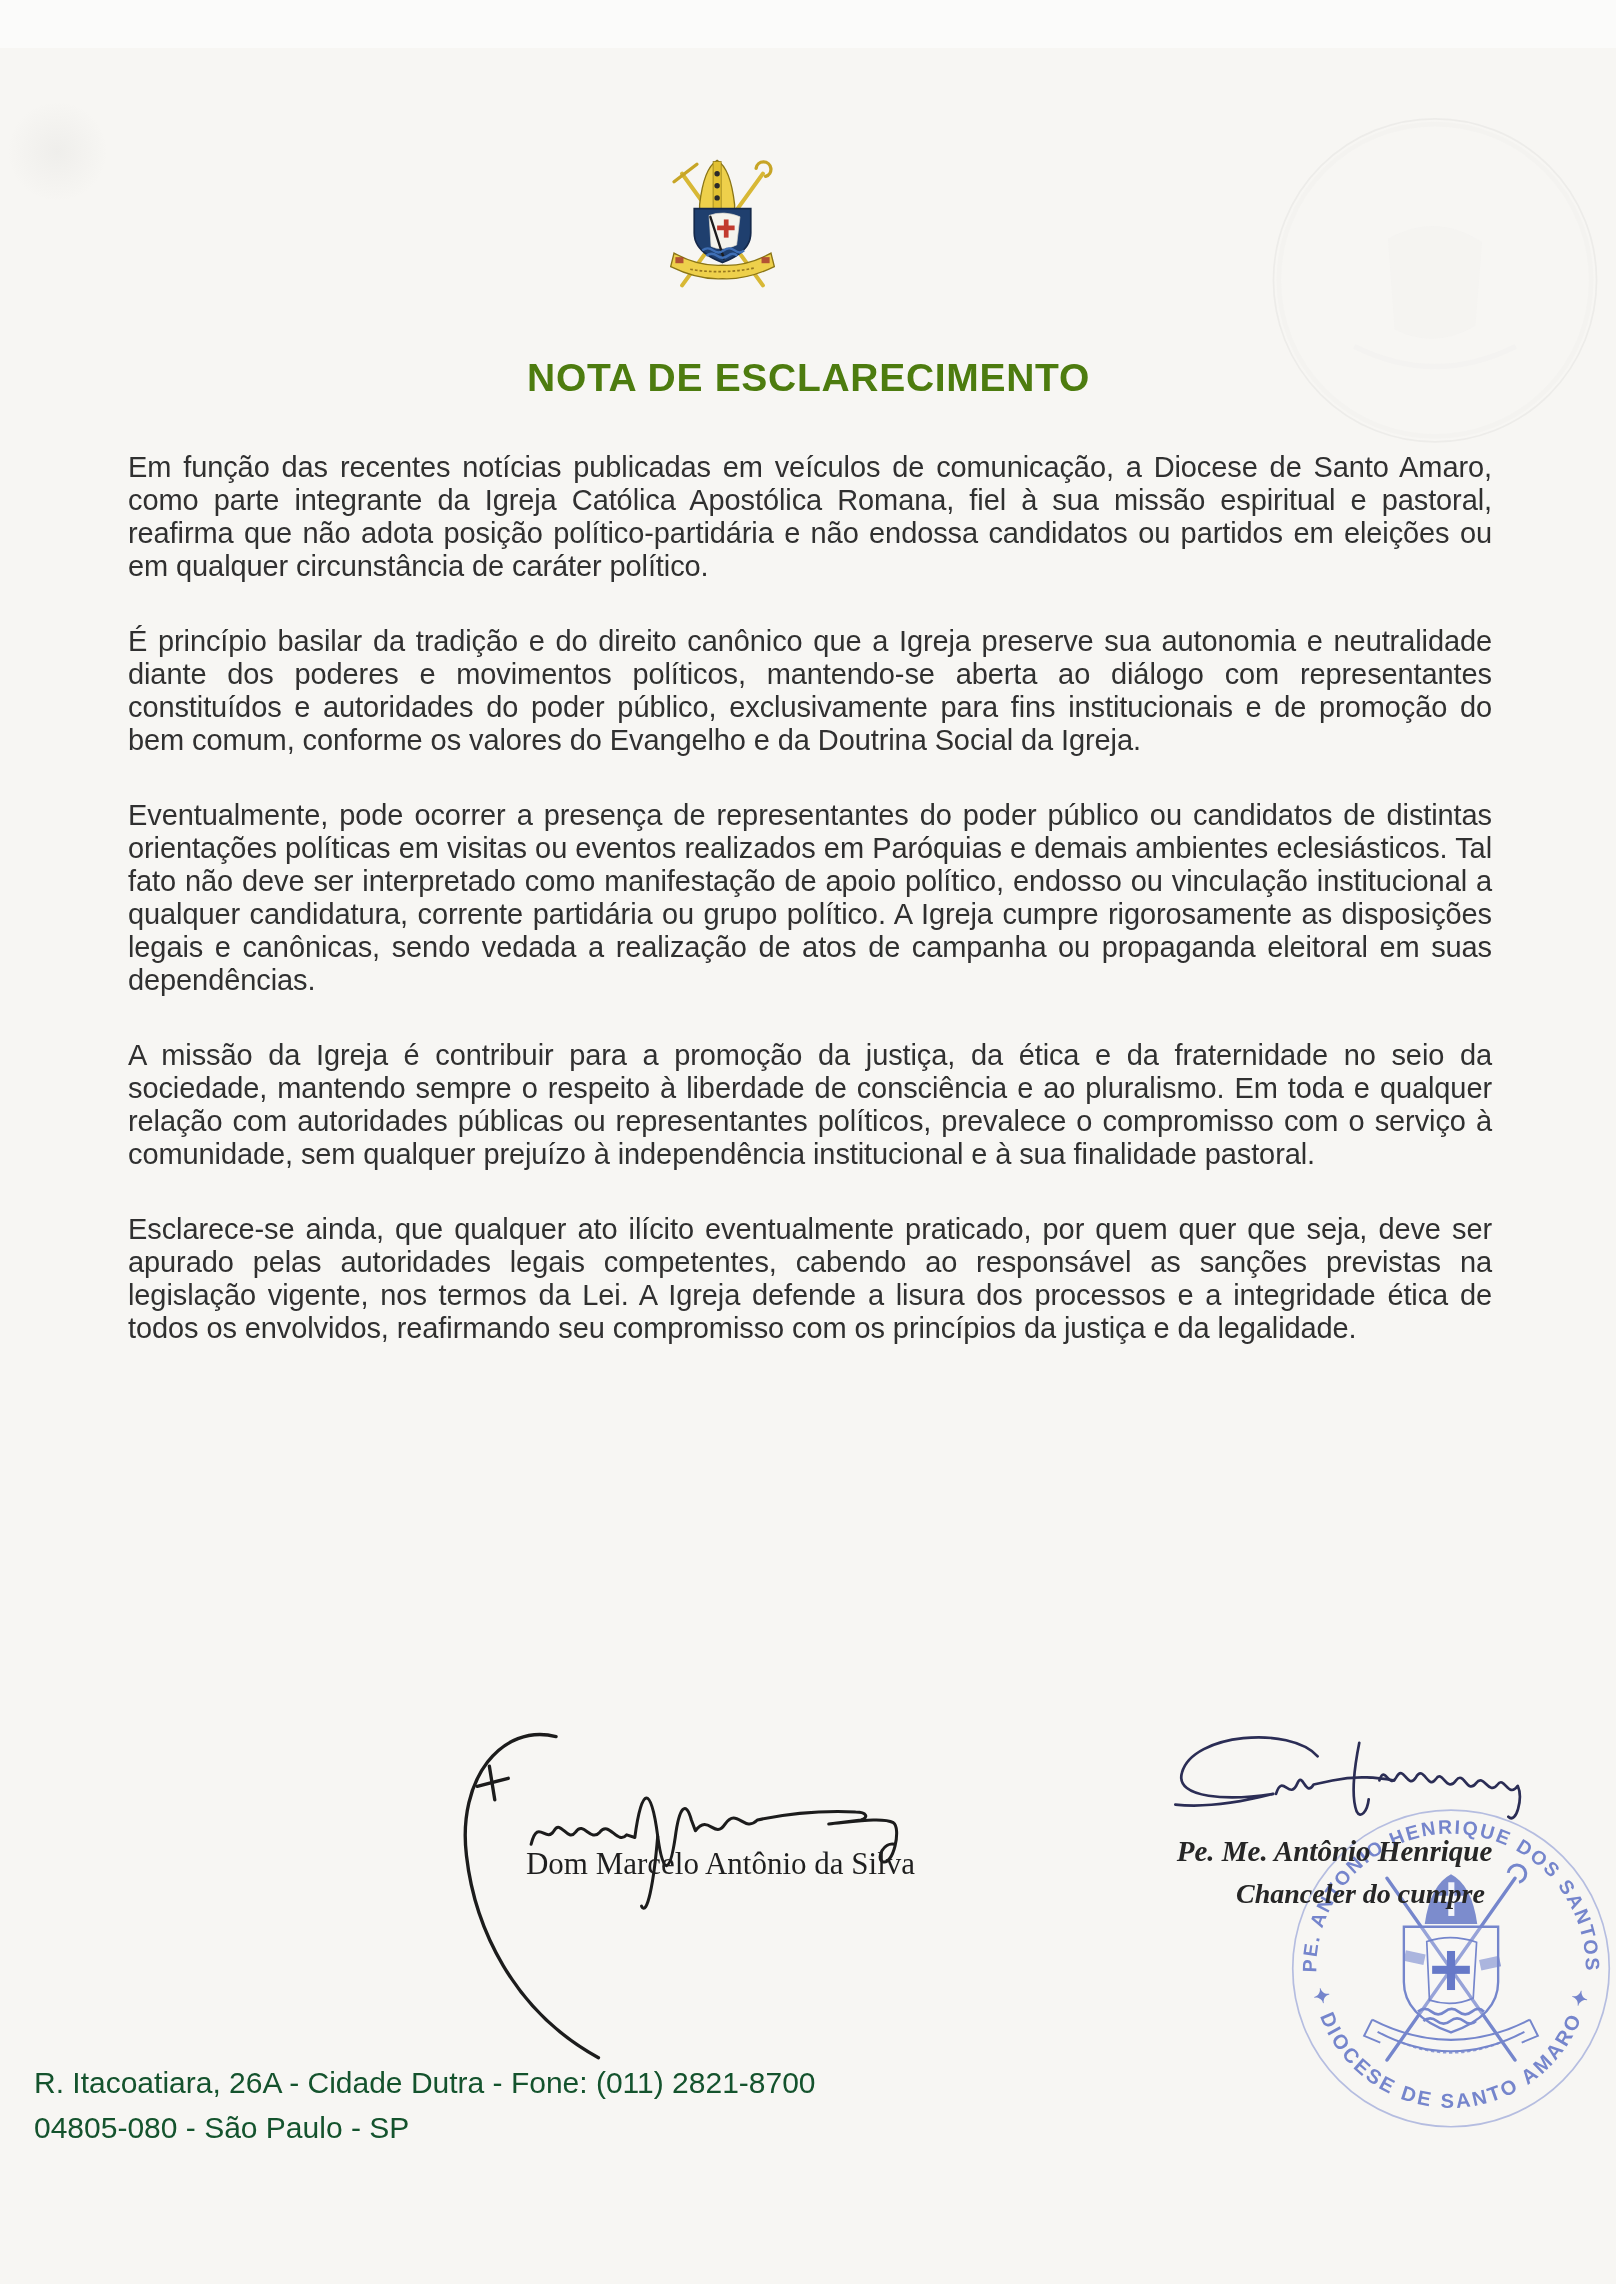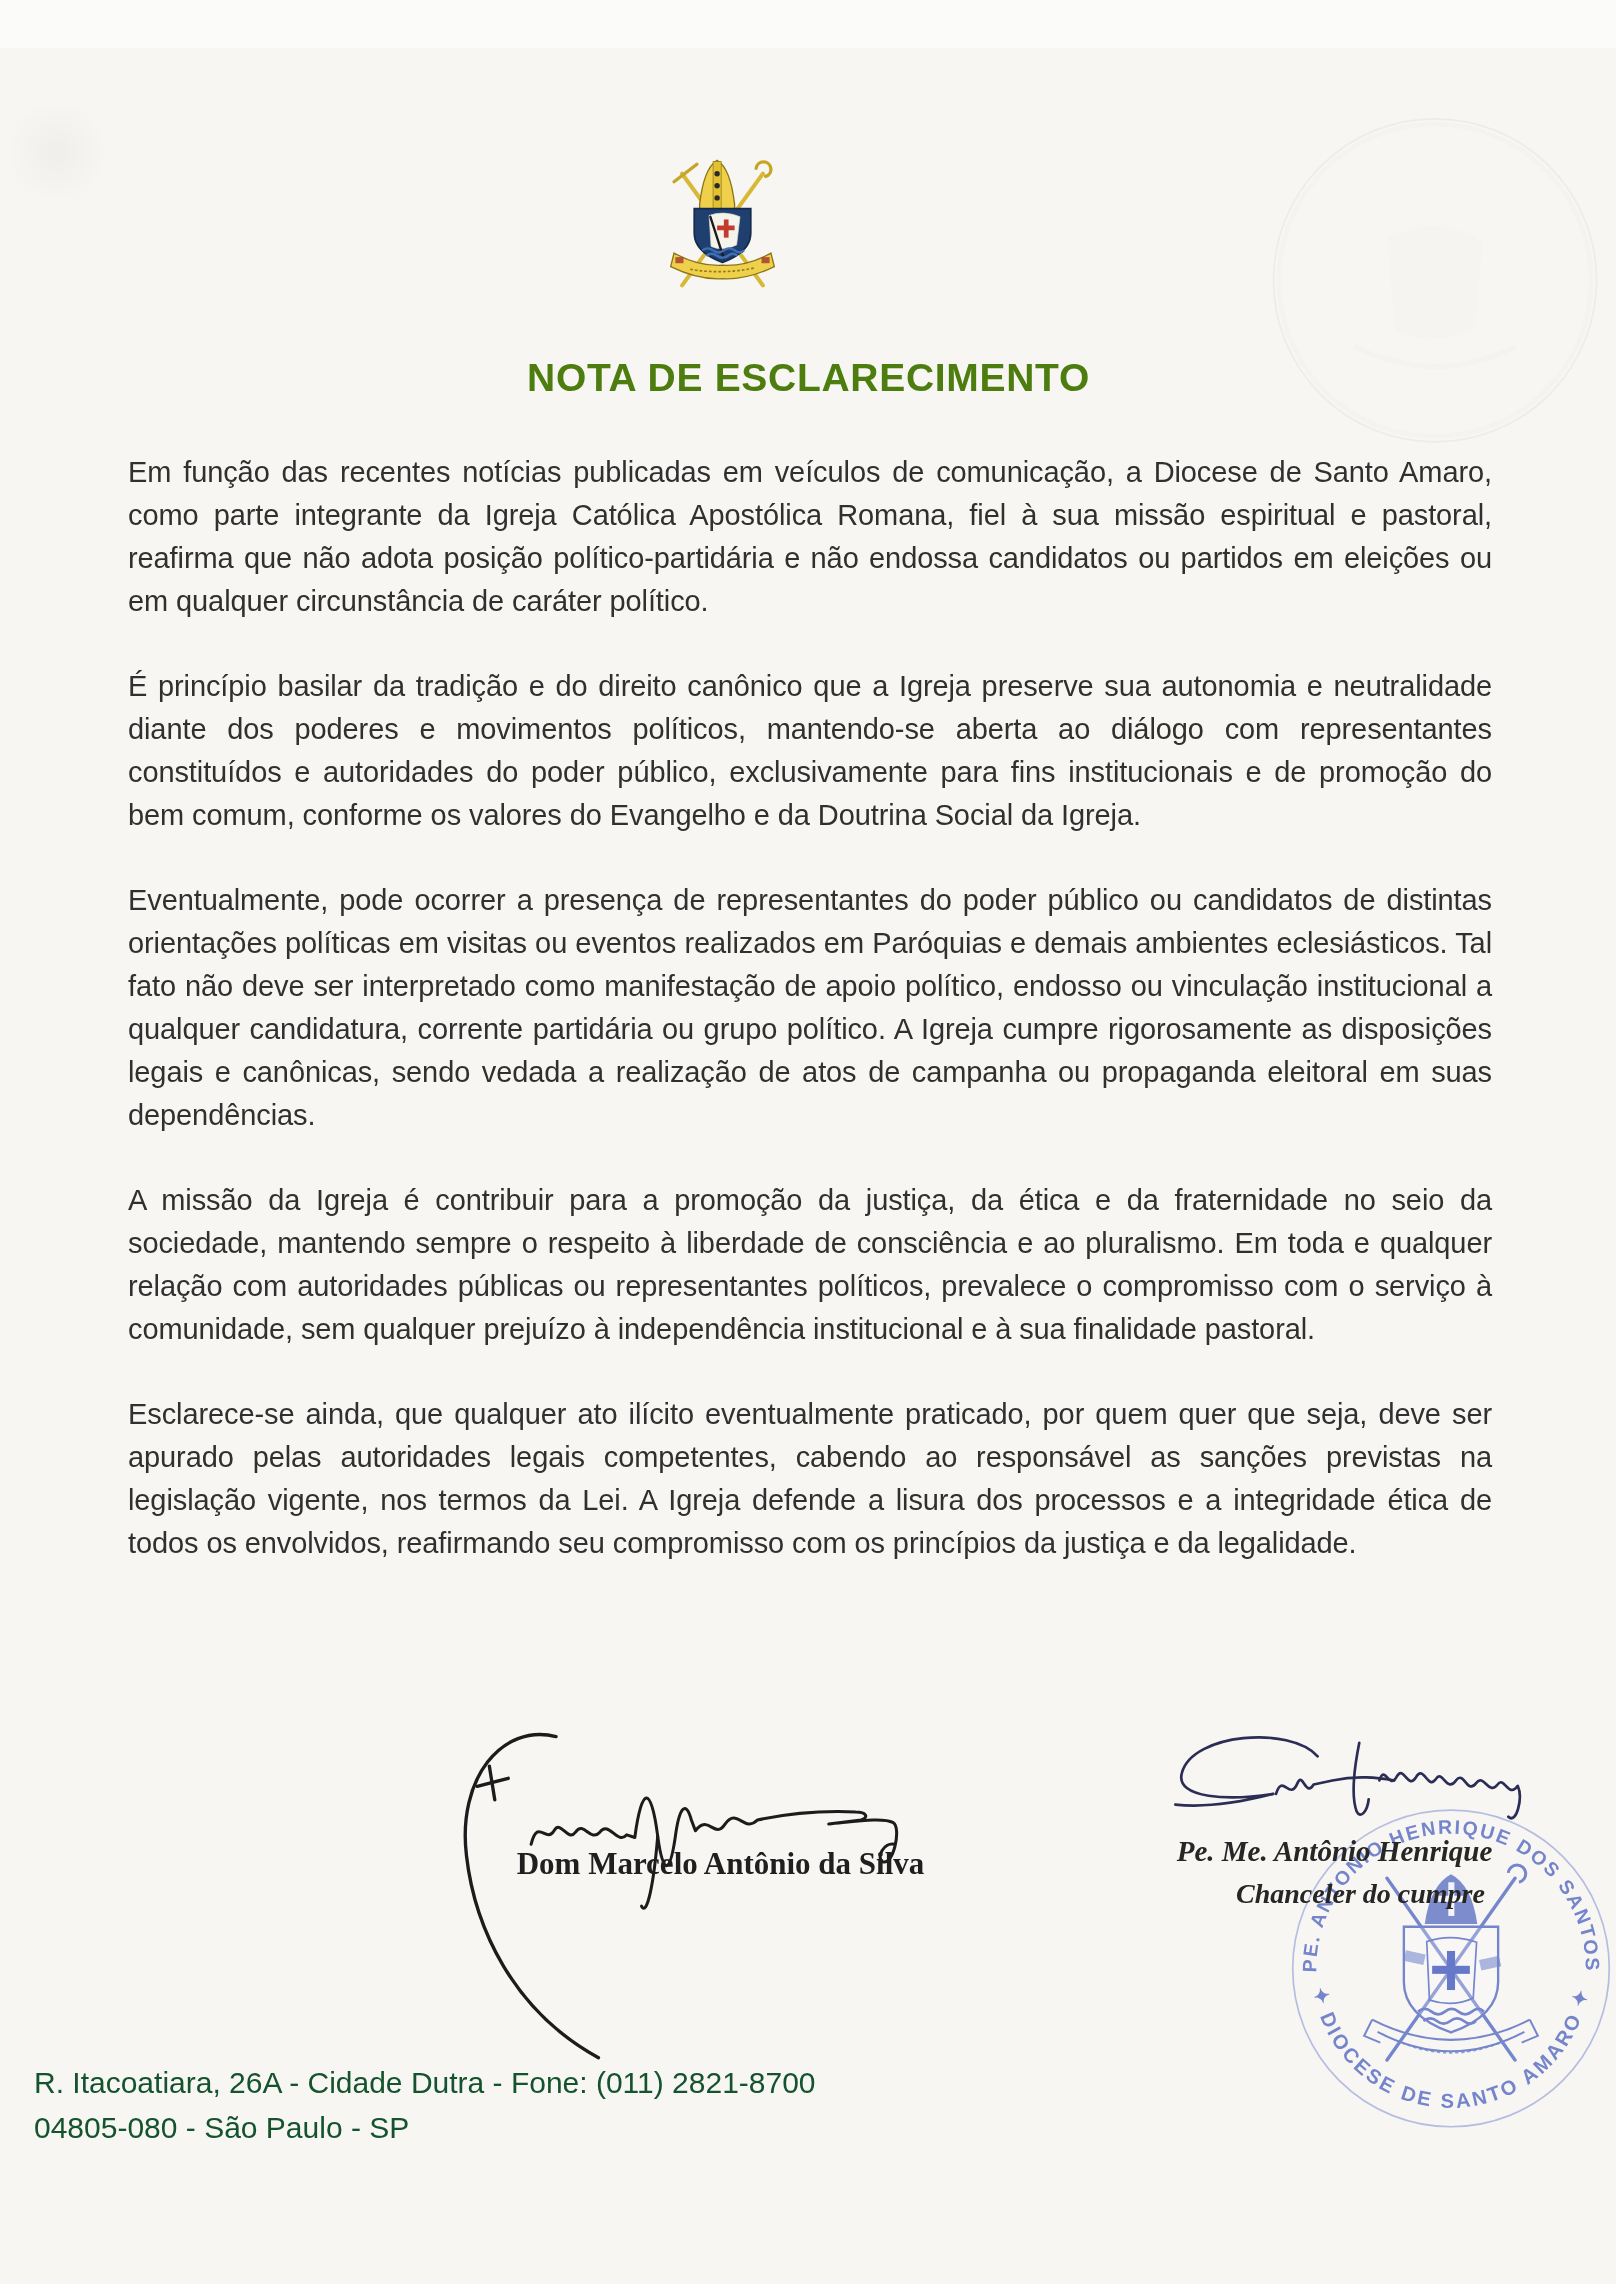--- a/index.html
+++ b/index.html
@@ -26,31 +26,31 @@
   .watermark{position:absolute;left:1260px;top:104px;width:350px;height:350px;opacity:.5;}
   
   .doc-title{
     position:absolute;left:0;top:356px;width:1617px;
     text-align:center;font-size:39px;font-weight:bold;color:#4d7c0f;
     letter-spacing:0.7px;
   }
   
   .body-text{
     position:absolute;left:128px;top:451px;width:1364px;
-    font-size:29px;line-height:43px;letter-spacing:-0.1px;
+    font-size:29px;line-height:33px;letter-spacing:-0.1px;
     text-align:justify;color:#303030;
   }
   .body-text p{margin:0 0 42px 0;}
   
   .sig-svg{position:absolute;}
   .sig-name,.sig-role{
     position:absolute;text-align:center;
     font-family:"Liberation Serif",serif;color:#1f1f1f;
   }
-  .sig-left-name{left:424px;top:1846px;width:593px;font-size:31px;font-weight:bold;}
+  .sig-left-name{left:424px;top:1846px;width:593px;font-size:31px;font-weight:normal;}
   .sig-left-role{left:424px;top:1894px;width:593px;font-size:30px;font-weight:bold;}
   .sig-right-name{left:1146px;top:1835px;width:377px;font-size:29px;font-weight:bold;font-style:italic;color:#262626;}
   .sig-right-role{left:1172px;top:1878px;width:377px;font-size:28px;font-weight:bold;font-style:italic;color:#262626;}
   
   .stamp{position:absolute;left:1286px;top:1792px;width:330px;height:357px;opacity:.92;filter:blur(0.3px);}
   .stamp text{font-family:"Liberation Sans",sans-serif;font-weight:bold;}
   
   .footer{
     position:absolute;left:34px;top:2060px;width:1542px;
     font-size:30px;line-height:45px;color:#14532d;

